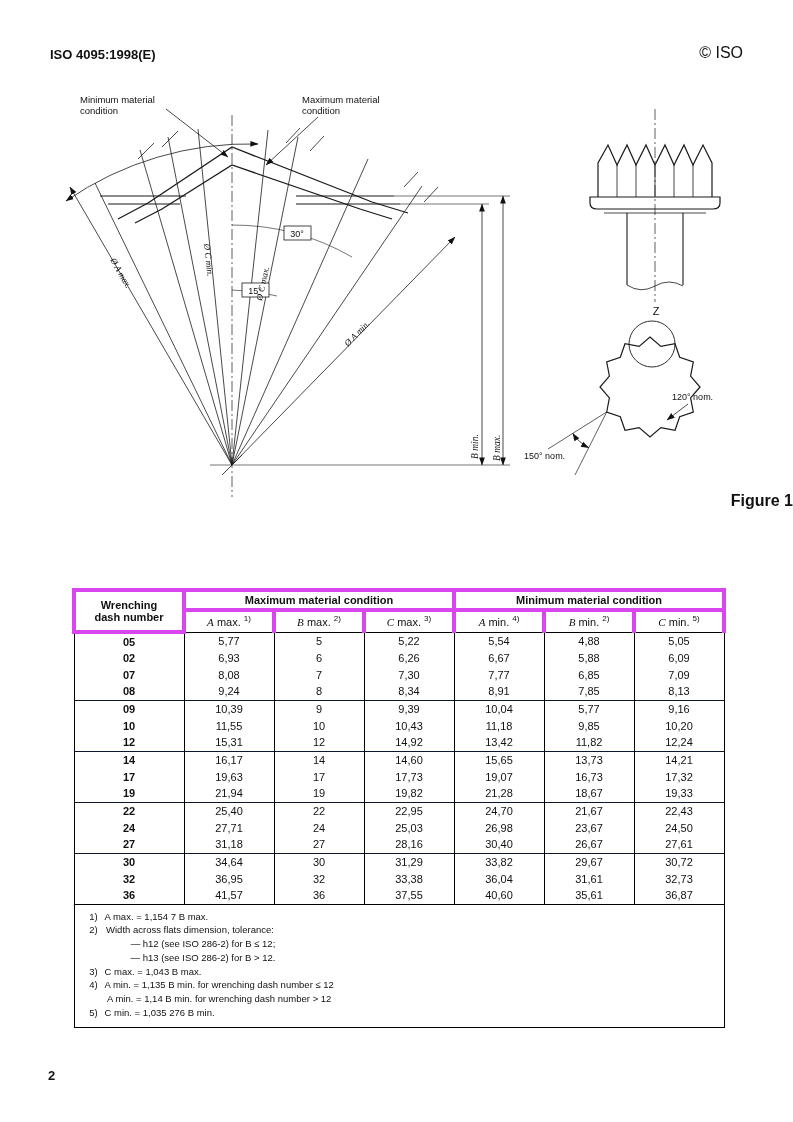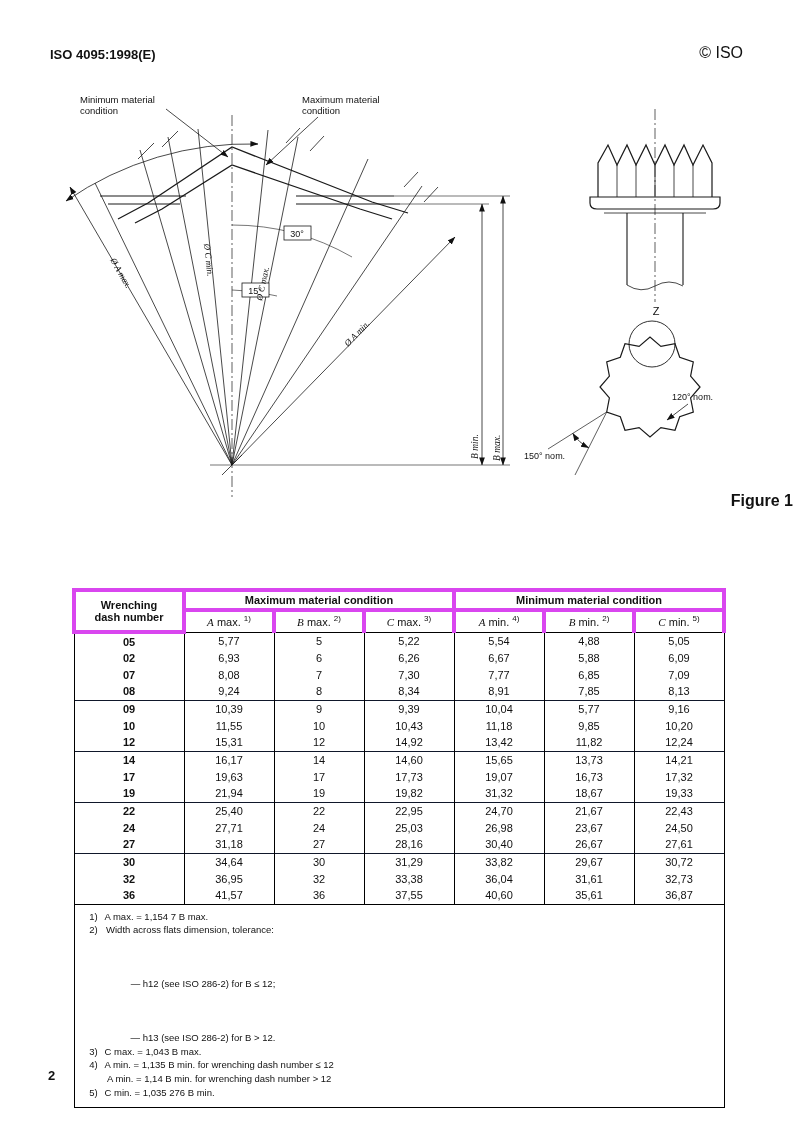--- a/index.html
+++ b/index.html
@@ -24,21 +24,21 @@
   tbody td { border-left:1px solid #000; border-right:1px solid #000; border-top:none; border-bottom:none; height:17px; padding:0 3px; }
   tbody tr.sep td { border-top:1px solid #0f172a; }
   td.dash { font-weight:bold; border-right:1.3px solid #000; }
   .grp-end { border-right:1.3px solid #000 !important; }
   sup { font-size:8px; vertical-align:super; line-height:0; }
   .data-table i, .var-i { font-style:italic; font-family:"Liberation Serif", serif; }
   tfoot td { border-top:1.3px solid #000; text-align:left; padding:5px 8px 7px 8px; }
   .fn { display:flex; font-size:9.5px; line-height:1.45; }
   .fn-num { width:22px; flex:0 0 22px; }
   .fn-body { display:flex; flex-direction:column; }
-  .fn-line.ind { padding-left:26px;margin-top:40px; }
+  .fn-line.ind { padding-left:26px; }
   .pageno { position:absolute; top:1068px; left:48px; font-weight:bold; font-size:13px; }
   svg text { font-family:"Liberation Sans", sans-serif; fill:#111; }
   .dim-lab { font-style:italic; font-family:"Liberation Serif", serif; }
 </style>
 </head>
 <body>
 
 <div class="page">
 
   <div class="hdr">
@@ -242,21 +242,21 @@
             <td class="grp-end">17,73</td>
             <td>19,07</td>
             <td>16,73</td>
             <td>17,32</td>
           </tr>
           <tr>
             <td class="dash">19</td>
             <td>21,94</td>
             <td>19</td>
             <td class="grp-end">19,82</td>
-            <td>31,32</td>
+            <td>21,28</td>
             <td>18,67</td>
             <td>19,33</td>
           </tr>
           <tr class="sep">
             <td class="dash">22</td>
             <td>25,40</td>
             <td>22</td>
             <td class="grp-end">22,95</td>
             <td>24,70</td>
             <td>21,67</td>

